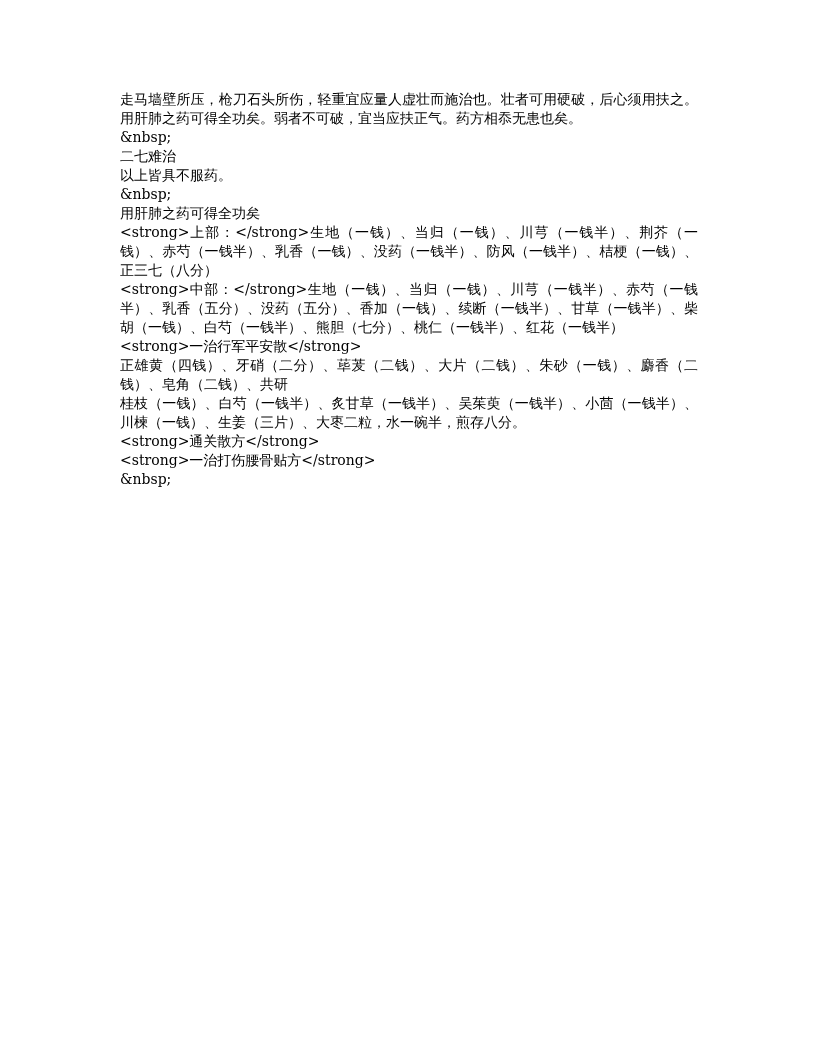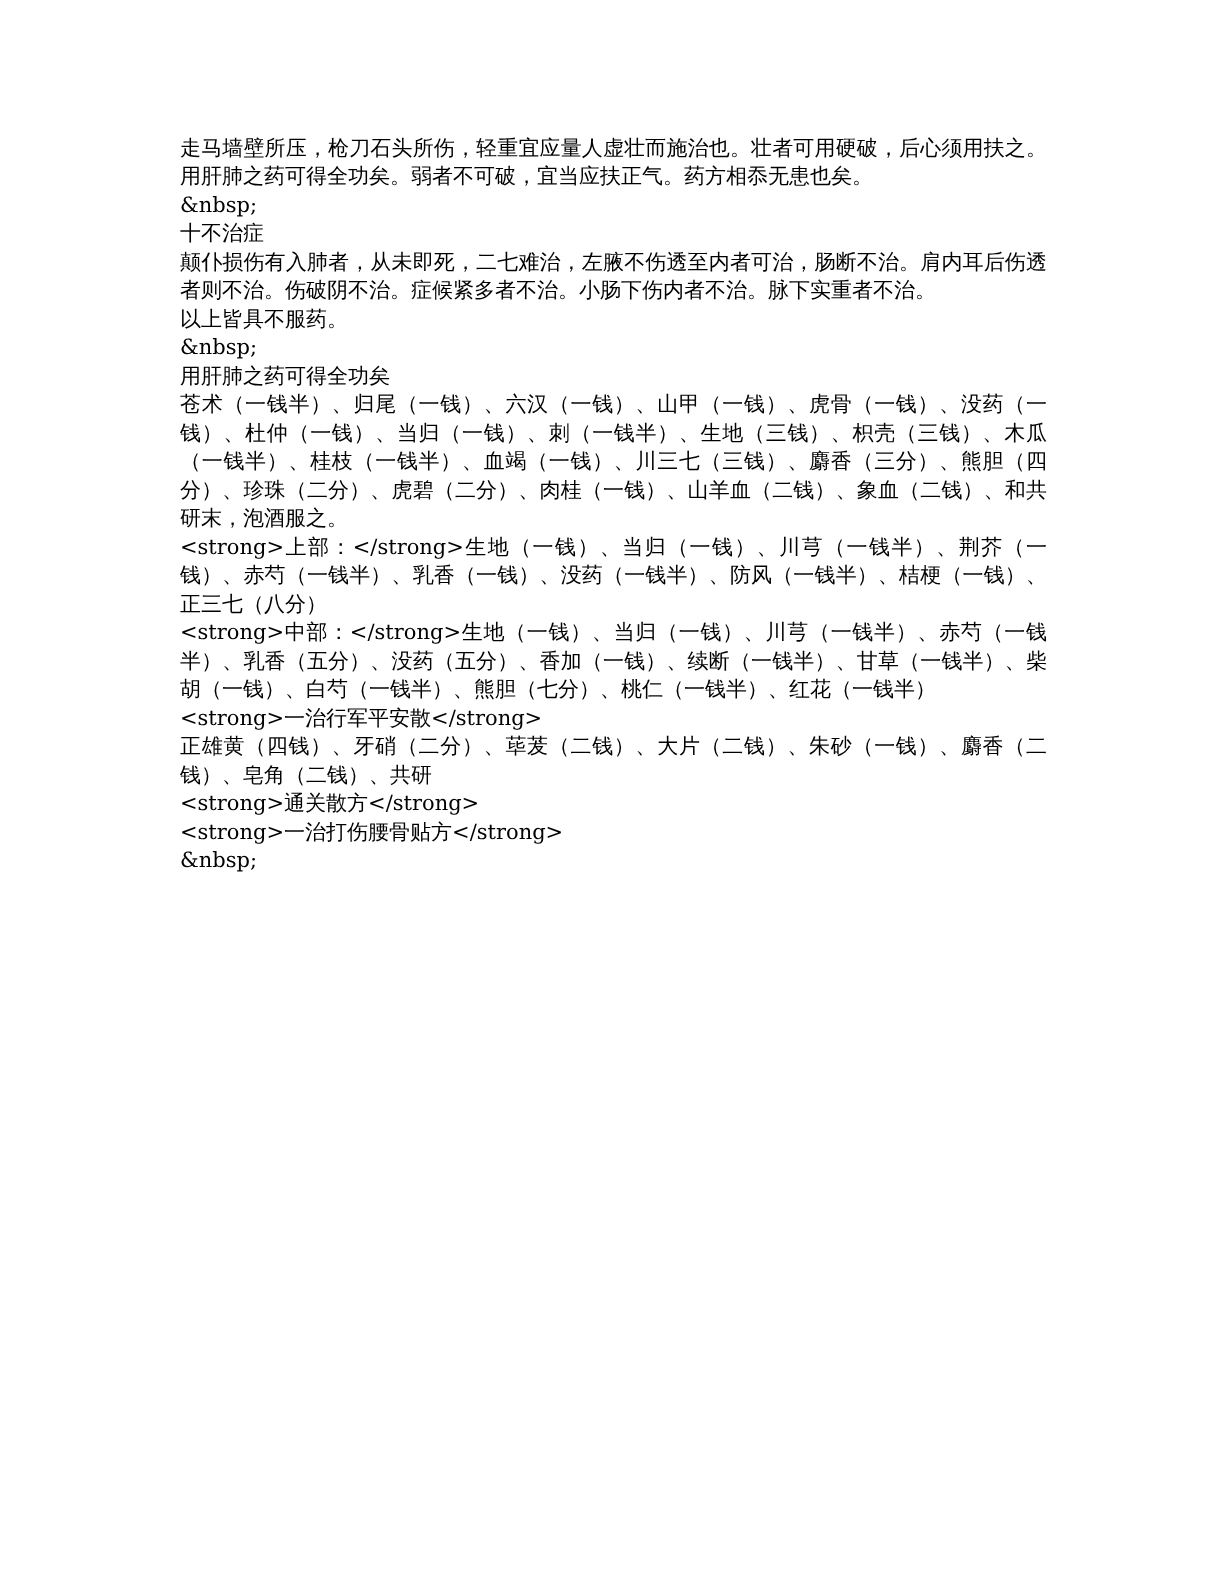--- a/index.html
+++ b/index.html
@@ -39,27 +39,26 @@
   }
 </style>
 </head>
 <body>
 
 <div class="page">
   <div class="doc-body" id="doc-body">
 
   <p>走马墙壁所压，枪刀石头所伤，轻重宜应量人虚壮而施治也。壮者可用硬破，后心须用扶之。用肝肺之药可得全功矣。弱者不可破，宜当应扶正气。药方相忝无患也矣。</p>
       <p>&amp;nbsp;</p>
-      <p>十不治症</p>
-      <p>颠仆损伤有入肺者，从未即死，二七难治，左腋不伤透至内者可治，肠断不治。肩内耳后伤透者则不治。伤破阴不治。症候紧多者不治。小肠下伤内者不治。脉下实重者不治。</p>
+      <p>二七难治</p>
       <p>以上皆具不服药。</p>
       <p>&amp;nbsp;</p>
       <p>用肝肺之药可得全功矣</p>
-      <p>苍术（一钱半）、归尾（一钱）、六汉（一钱）、山甲（一钱）、虎骨（一钱）、没药（一钱）、杜仲（一钱）、当归（一钱）、刺（一钱半）、生地（三钱）、枳壳（三钱）、木瓜（一钱半）、桂枝（一钱半）、血竭（一钱）、川三七（三钱）、麝香（三分）、熊胆（四分）、珍珠（二分）、虎碧（二分）、肉桂（一钱）、山羊血（二钱）、象血（二钱）、和共研末，泡酒服之。</p>
       <p>&lt;strong&gt;上部：&lt;/strong&gt;生地（一钱）、当归（一钱）、川芎（一钱半）、荆芥（一钱）、赤芍（一钱半）、乳香（一钱）、没药（一钱半）、防风（一钱半）、桔梗（一钱）、正三七（八分）</p>
       <p>&lt;strong&gt;中部：&lt;/strong&gt;生地（一钱）、当归（一钱）、川芎（一钱半）、赤芍（一钱半）、乳香（五分）、没药（五分）、香加（一钱）、续断（一钱半）、甘草（一钱半）、柴胡（一钱）、白芍（一钱半）、熊胆（七分）、桃仁（一钱半）、红花（一钱半）</p>
       <p>&lt;strong&gt;一治行军平安散&lt;/strong&gt;</p>
       <p>正雄黄（四钱）、牙硝（二分）、荜茇（二钱）、大片（二钱）、朱砂（一钱）、麝香（二钱）、皂角（二钱）、共研</p>
+      <p>桂枝（一钱）、白芍（一钱半）、炙甘草（一钱半）、吴茱萸（一钱半）、小茴（一钱半）、川楝（一钱）、生姜（三片）、大枣二粒，水一碗半，煎存八分。</p>
       <p>&lt;strong&gt;通关散方&lt;/strong&gt;</p>
       <p>&lt;strong&gt;一治打伤腰骨贴方&lt;/strong&gt;</p>
       <p>&amp;nbsp;</p>
     </div>
 </div>
 
 </body></html>

